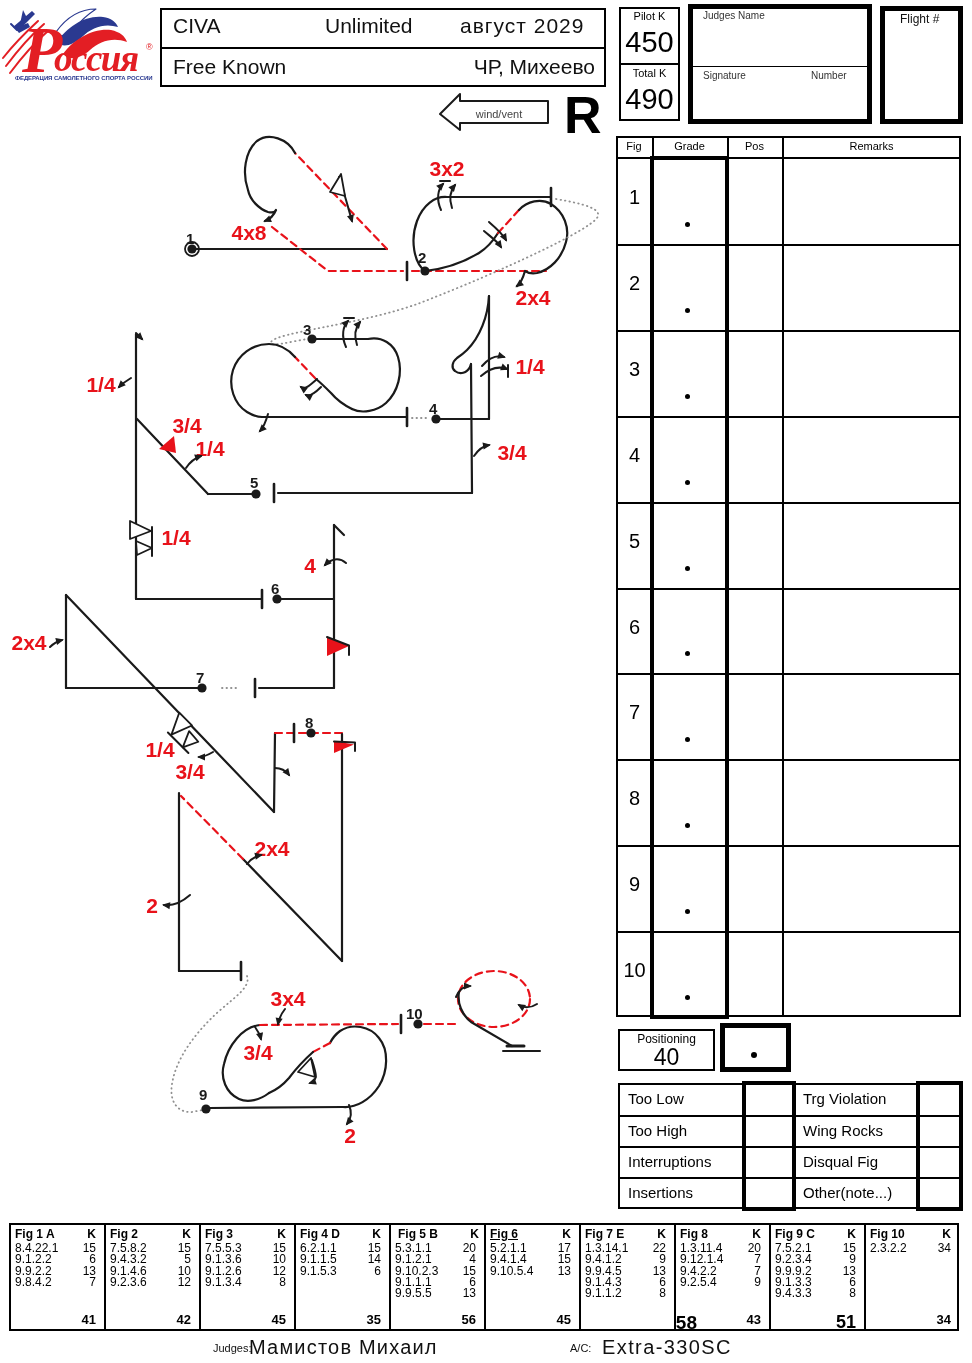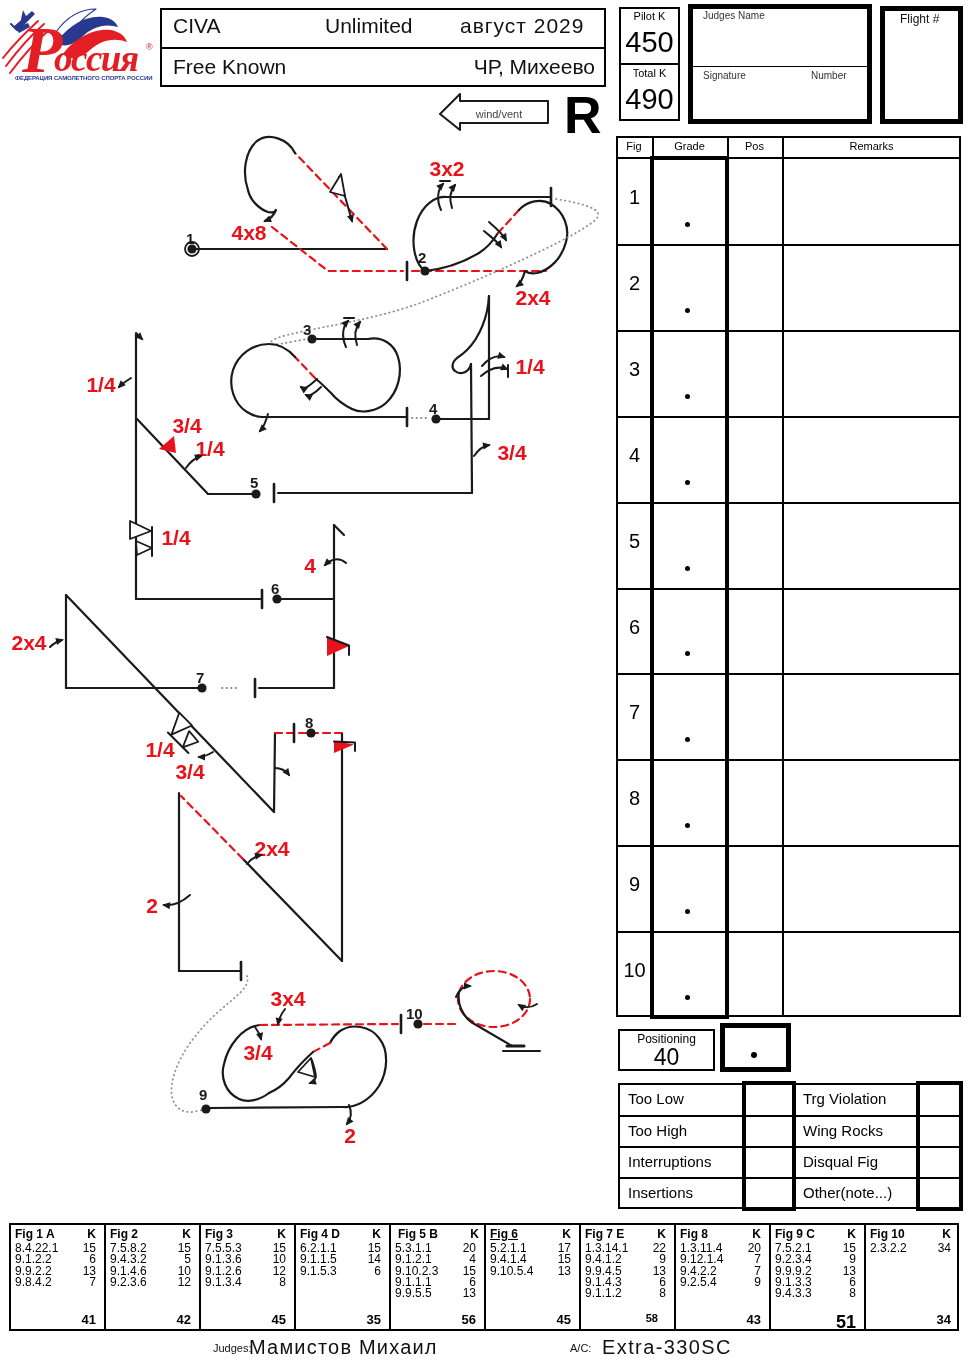--- a/index.html
+++ b/index.html
@@ -145,21 +145,21 @@
 <div class="abs" style="left:490px;top:1252.3px;width:81px;font-size:12px;">9.4.1.4<span style="float:right;">15</span></div>
 <div class="abs" style="left:490px;top:1263.6px;width:81px;font-size:12px;">9.10.5.4<span style="float:right;">13</span></div>
 <div class="abs" style="left:490px;top:1312px;width:81px;font-size:13px;font-weight:bold;text-align:right;">45</div>
 <div class="abs" style="left:579px;top:1223px;height:108px;border-left:2px solid #000;"></div>
 <div class="abs" style="left:585px;top:1227px;width:81px;font-size:12px;font-weight:bold;">Fig 7 E<span style="float:right;">K</span></div>
 <div class="abs" style="left:585px;top:1241px;width:81px;font-size:12px;">1.3.14.1<span style="float:right;">22</span></div>
 <div class="abs" style="left:585px;top:1252.3px;width:81px;font-size:12px;">9.4.1.2<span style="float:right;">9</span></div>
 <div class="abs" style="left:585px;top:1263.6px;width:81px;font-size:12px;">9.9.4.5<span style="float:right;">13</span></div>
 <div class="abs" style="left:585px;top:1274.8999999999999px;width:81px;font-size:12px;">9.1.4.3<span style="float:right;">6</span></div>
 <div class="abs" style="left:585px;top:1286.1999999999998px;width:81px;font-size:12px;">9.1.1.2<span style="float:right;">8</span></div>
-<div class="abs" style="left:577px;top:1312px;width:81px;font-size:11px;font-weight:bold;text-align:right;">58</div>
+<div class="abs" style="left:616px;top:1312px;width:81px;font-size:19px;font-weight:bold;text-align:right;">58</div>
 <div class="abs" style="left:674px;top:1223px;height:108px;border-left:2px solid #000;"></div>
 <div class="abs" style="left:680px;top:1227px;width:81px;font-size:12px;font-weight:bold;">Fig 8<span style="float:right;">K</span></div>
 <div class="abs" style="left:680px;top:1241px;width:81px;font-size:12px;">1.3.11.4<span style="float:right;">20</span></div>
 <div class="abs" style="left:680px;top:1252.3px;width:81px;font-size:12px;">9.12.1.4<span style="float:right;">7</span></div>
 <div class="abs" style="left:680px;top:1263.6px;width:81px;font-size:12px;">9.4.2.2<span style="float:right;">7</span></div>
 <div class="abs" style="left:680px;top:1274.8999999999999px;width:81px;font-size:12px;">9.2.5.4<span style="float:right;">9</span></div>
 <div class="abs" style="left:680px;top:1312px;width:81px;font-size:13px;font-weight:bold;text-align:right;">43</div>
 <div class="abs" style="left:769px;top:1223px;height:108px;border-left:2px solid #000;"></div>
 <div class="abs" style="left:775px;top:1227px;width:81px;font-size:12px;font-weight:bold;">Fig 9 C<span style="float:right;">K</span></div>
 <div class="abs" style="left:775px;top:1241px;width:81px;font-size:12px;">7.5.2.1<span style="float:right;">15</span></div>

